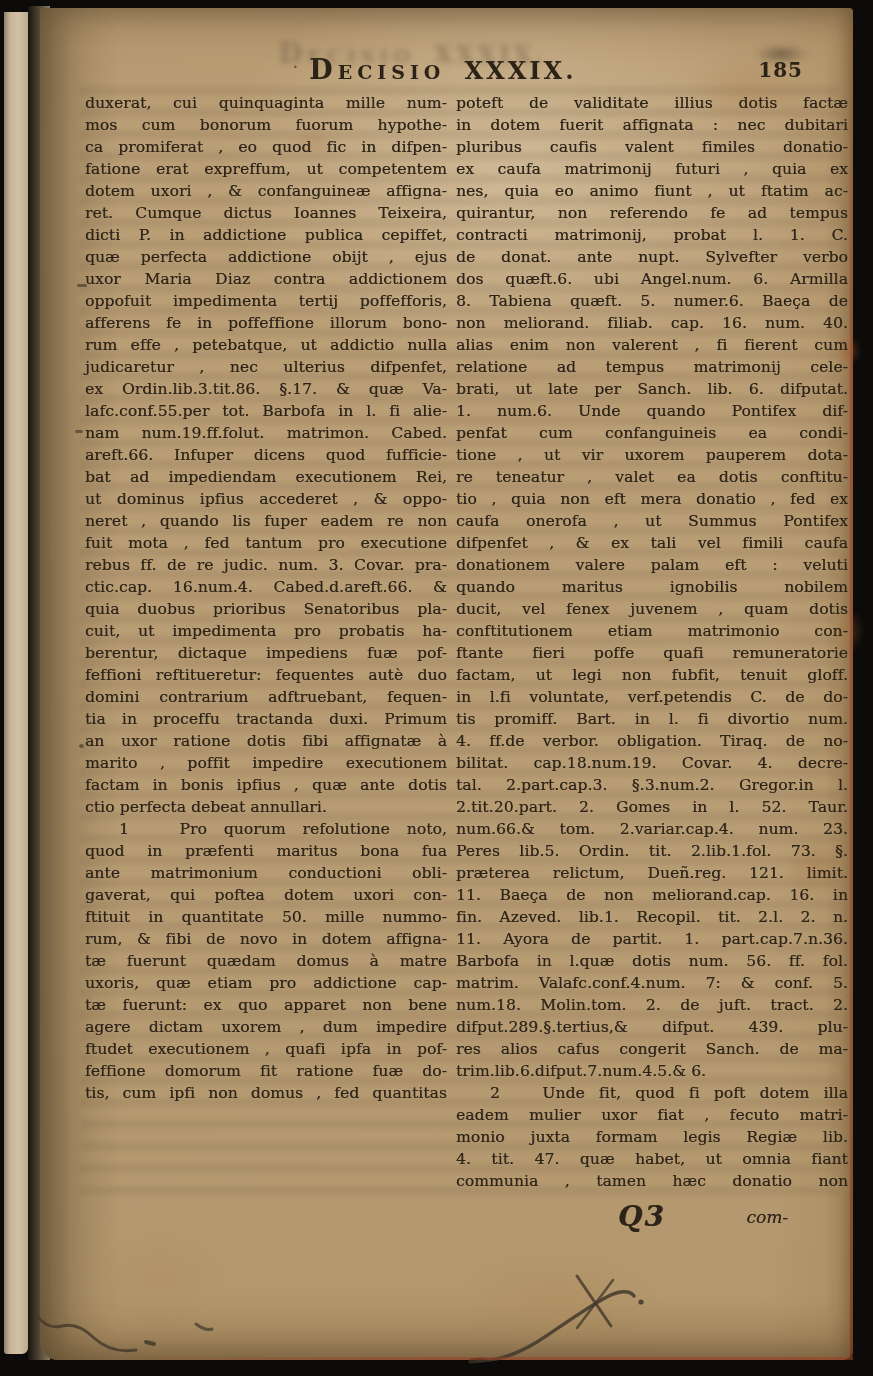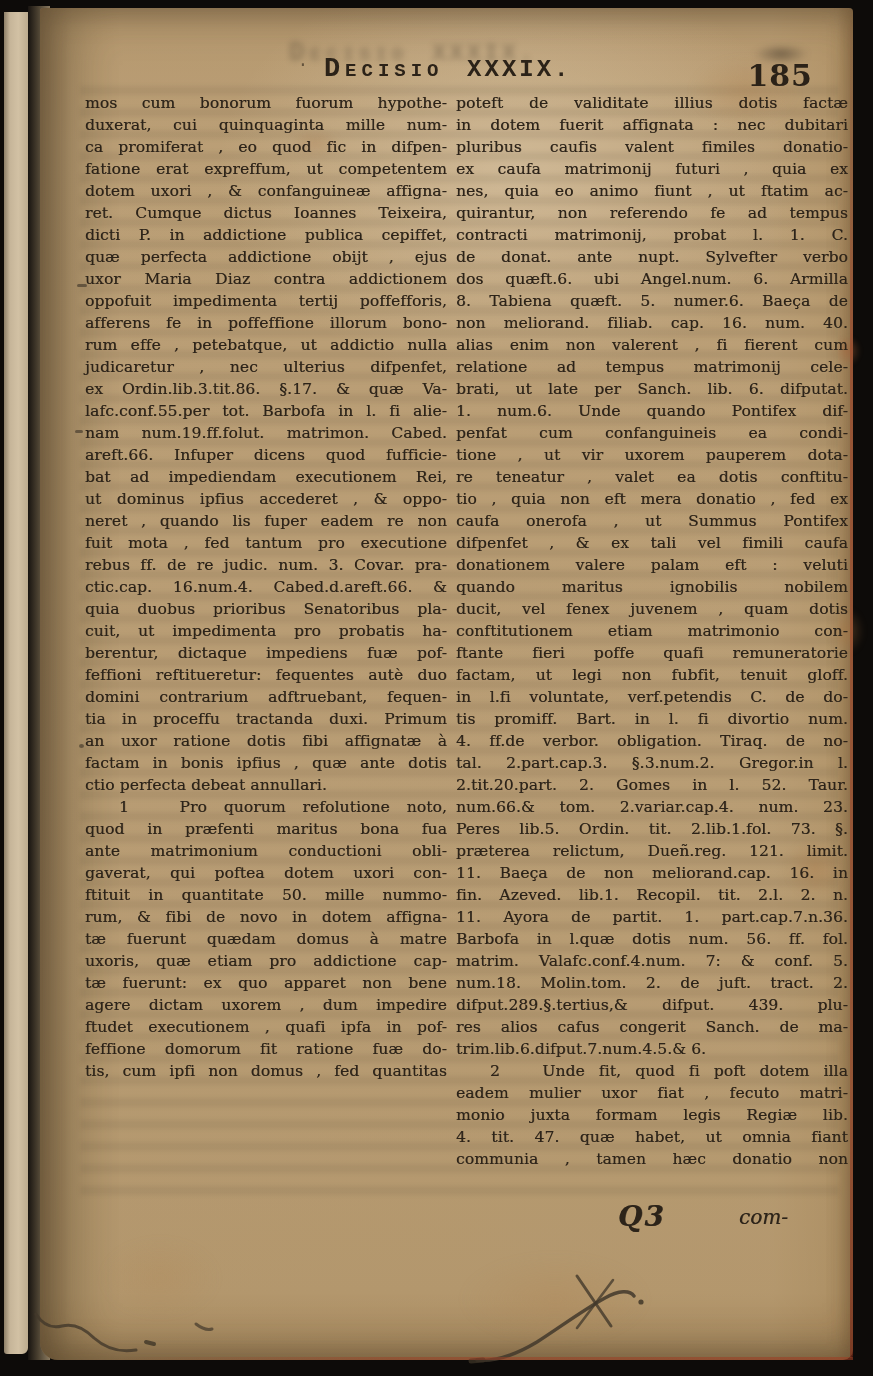--- a/index.html
+++ b/index.html
@@ -42,31 +42,31 @@
   
   .bleed{
     position:absolute; left:40px; right:14px; top:78px; height:1120px;
     background:repeating-linear-gradient(180deg,
       rgba(84,70,50,.10) 0px, rgba(84,70,50,.10) 9px,
       rgba(84,70,50,0) 9px, rgba(84,70,50,0) 22px);
     filter:blur(2.2px);
     pointer-events:none;
   }
   
-  .header{position:absolute; top:46px; left:0; width:100%; text-align:center; color:#2b2218;font-family:Liberation Mono, monospace;}
+  .header{position:absolute; top:46px; left:0; width:100%; text-align:center; color:#2b2218;}
   .title-wrap{position:relative; display:inline-block; transform:translateX(-12px); white-space:nowrap;}
   .title-ghost{
     position:absolute; left:-22px; top:-16px; width:100%; text-align:center;
     filter:blur(3px); opacity:.38; color:#4d4130; white-space:nowrap;
   }
   .t-prefix{font-size:18px; opacity:.6; margin-right:6px; vertical-align:6px;}
   .t-word{font-variant:small-caps; font-size:27px; letter-spacing:5px; font-weight:bold;}
   .t-num{font-size:24px; letter-spacing:3px; font-weight:bold; margin-left:14px;}
   .page-number{
-    position:absolute; right:40px; top:50px; font-size:30px; font-weight:bold;
+    position:absolute; right:50px; top:50px; font-size:20px; font-weight:bold;
     color:#2b2218; letter-spacing:1px;
   }
   .num-smudge{
     position:absolute; right:44px; top:36px; width:56px; height:20px; border-radius:50%;
     background:radial-gradient(ellipse at center, rgba(58,48,36,.55), rgba(58,48,36,0) 70%);
     filter:blur(3px);
   }
   
   .columns{position:absolute; left:45px; top:84px; display:flex; gap:9px; color:#2c2319;}
   .col{line-height:22px; font-size:15.5px; letter-spacing:.1px;}
@@ -78,21 +78,21 @@
   }
   .line.noj{text-align-last:left;}
   .line.indent{padding-left:34px;}
   
   .sig-row{
     position:absolute; left:400px; top:1192px; width:392px;
     display:flex; align-items:center; color:#2c2319;font-style:italic;
   }
   .sig{margin-left:178px; font-size:28px; font-weight:bold; letter-spacing:2px;
        text-shadow:.5px .4px .6px rgba(44,35,25,.6);}
-  .catchword{margin-left:auto; margin-right:44px; font-size:20px;
+  .catchword{margin-left:auto; margin-right:44px; font-size:17px;
        text-shadow:.4px .3px .5px rgba(44,35,25,.55);}
   
   .stain{position:absolute; border-radius:50%; pointer-events:none;}
   .s1{left:650px; top:48px; width:110px; height:70px;
       background:radial-gradient(ellipse, rgba(170,120,70,.28), rgba(170,120,70,0) 70%); filter:blur(4px);}
   .s2{left:795px; top:328px; width:26px; height:30px;
       background:radial-gradient(ellipse, rgba(165,95,55,.5), rgba(165,95,55,0) 70%); filter:blur(2px);}
   .s3{left:790px; top:600px; width:34px; height:46px;
       background:radial-gradient(ellipse, rgba(170,115,65,.38), rgba(170,115,65,0) 70%); filter:blur(3px);}
   .s4{left:420px; top:1246px; width:190px; height:90px;
@@ -141,22 +141,22 @@
     </div>
 
     <div class="num-smudge"></div>
     <div class="page-number">185</div>
 
     <div class="columns">
       <div class="col col-left" id="col-left">
         <div class="margin-mark m1"></div>
         <div class="margin-mark m2"></div>
         <div class="margin-mark m3"></div>
-      <div class="line">mos cum bonorum fuorum hypothe-</div>
-          <div class="line">duxerat, cui quinquaginta mille num-</div>
+      <div class="line">duxerat, cui quinquaginta mille num-</div>
+          <div class="line">mos cum bonorum fuorum hypothe-</div>
           <div class="line">ca promiferat , eo quod fic in difpen-</div>
           <div class="line">fatione erat expreffum, ut competentem</div>
           <div class="line">dotem uxori , &amp; confanguineæ affigna-</div>
           <div class="line">ret. Cumque dictus Ioannes Teixeira,</div>
           <div class="line">dicti P. in addictione publica cepiffet,</div>
           <div class="line">quæ perfecta addictione obijt , ejus</div>
           <div class="line">uxor Maria Diaz contra addictionem</div>
           <div class="line">oppofuit impedimenta tertij poffefforis,</div>
           <div class="line">afferens fe in poffeffione illorum bono-</div>
           <div class="line">rum effe , petebatque, ut addictio nulla</div>
@@ -171,20 +171,21 @@
           <div class="line">fuit mota , fed tantum pro executione</div>
           <div class="line">rebus ff. de re judic. num. 3. Covar. pra-</div>
           <div class="line">ctic.cap. 16.num.4. Cabed.d.areft.66. &amp;</div>
           <div class="line">quia duobus prioribus Senatoribus pla-</div>
           <div class="line">cuit, ut impedimenta pro probatis ha-</div>
           <div class="line">berentur, dictaque impediens fuæ pof-</div>
           <div class="line">feffioni reftitueretur: fequentes autè duo</div>
           <div class="line">domini contrarium adftruebant, fequen-</div>
           <div class="line">tia in proceffu tractanda duxi. Primum</div>
           <div class="line">an uxor ratione dotis fibi affignatæ à</div>
+          <div class="line">marito , poffit impedire executionem</div>
           <div class="line">factam in bonis ipfius , quæ ante dotis</div>
           <div class="line noj">ctio perfecta debeat annullari.</div>
           <div class="line indent">1&nbsp;&nbsp;&nbsp;Pro quorum refolutione noto,</div>
           <div class="line">quod in præfenti maritus bona fua</div>
           <div class="line">ante matrimonium conductioni obli-</div>
           <div class="line">gaverat, qui poftea dotem uxori con-</div>
           <div class="line">ftituit in quantitate 50. mille nummo-</div>
           <div class="line">rum, &amp; fibi de novo in dotem affigna-</div>
           <div class="line">tæ fuerunt quædam domus à matre</div>
           <div class="line">uxoris, quæ etiam pro addictione cap-</div>
@@ -218,20 +219,21 @@
           <div class="line">difpenfet , &amp; ex tali vel fimili caufa</div>
           <div class="line">donationem valere palam eft : veluti</div>
           <div class="line">quando maritus ignobilis nobilem</div>
           <div class="line">ducit, vel fenex juvenem , quam dotis</div>
           <div class="line">conftitutionem etiam matrimonio con-</div>
           <div class="line">ftante fieri poffe quafi remuneratorie</div>
           <div class="line">factam, ut legi non fubfit, tenuit gloff.</div>
           <div class="line">in l.fi voluntate, verf.petendis C. de do-</div>
           <div class="line">tis promiff. Bart. in l. fi divortio num.</div>
           <div class="line">4. ff.de verbor. obligation. Tiraq. de no-</div>
+          <div class="line">bilitat. cap.18.num.19. Covar. 4. decre-</div>
           <div class="line">tal. 2.part.cap.3. §.3.num.2. Gregor.in l.</div>
           <div class="line">2.tit.20.part. 2. Gomes in l. 52. Taur.</div>
           <div class="line">num.66.&amp; tom. 2.variar.cap.4. num. 23.</div>
           <div class="line">Peres lib.5. Ordin. tit. 2.lib.1.fol. 73. §.</div>
           <div class="line">præterea relictum, Dueñ.reg. 121. limit.</div>
           <div class="line">11. Baeça de non meliorand.cap. 16. in</div>
           <div class="line">fin. Azeved. lib.1. Recopil. tit. 2.l. 2. n.</div>
           <div class="line">11. Ayora de partit. 1. part.cap.7.n.36.</div>
           <div class="line">Barbofa in l.quæ dotis num. 56. ff. fol.</div>
           <div class="line">matrim. Valafc.conf.4.num. 7: &amp; conf. 5.</div>

